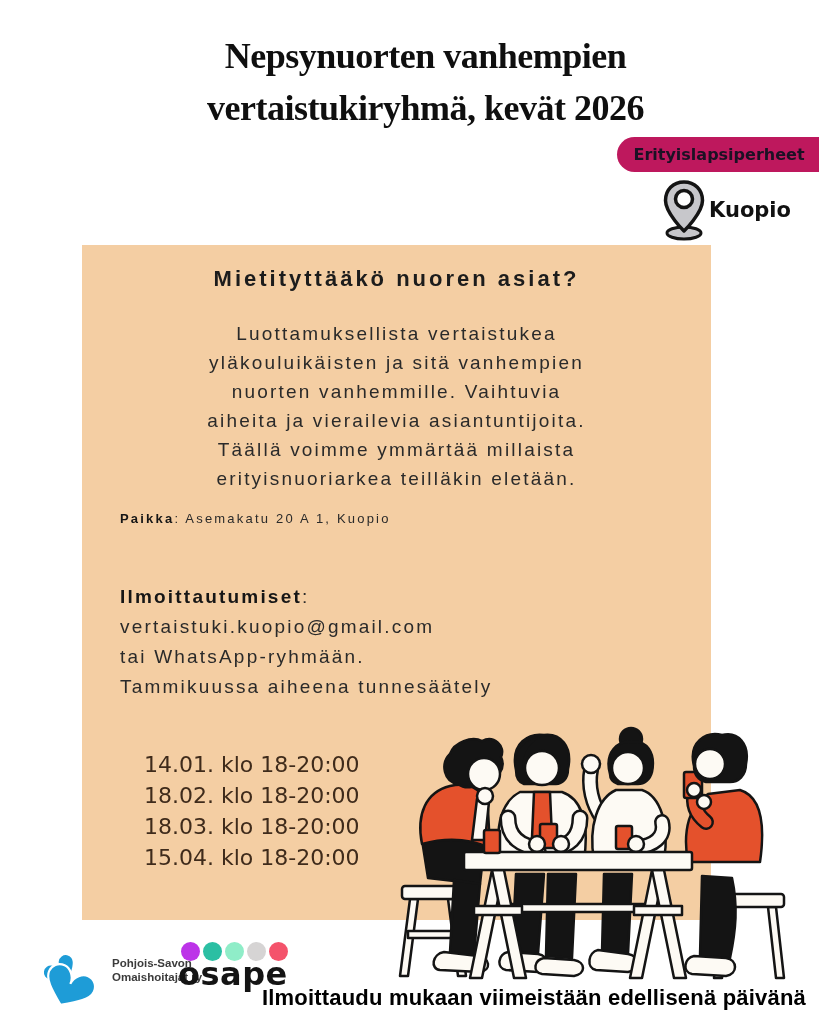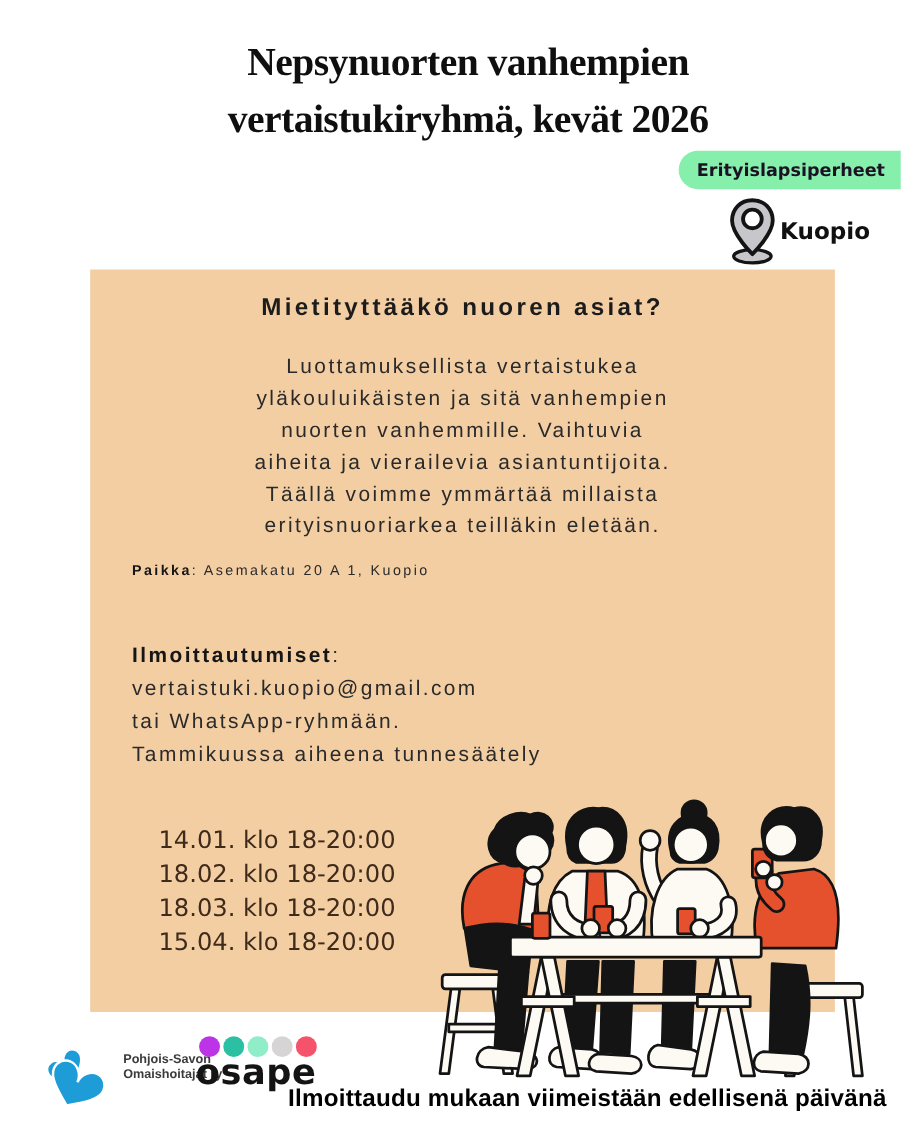--- a/index.html
+++ b/index.html
@@ -10,39 +10,38 @@
   
   .title{
     position:absolute;top:14px;left:0;width:100%;margin:16px;
     text-align:center;font-family:Liberation Serif, serif;
     font-weight:bold;font-size:36px;line-height:52px;
     letter-spacing:-0.5px;color:#0f0f0f;
   }
   
   .badge{
     position:absolute;top:137px;right:0;height:35px;min-width:202px;
-    background:#86efac;border-radius:18px 0 0 18px;
+    background:#be185d;border-radius:18px 0 0 18px;
     display:flex;align-items:center;justify-content:center;
     font-family:"DejaVu Sans",sans-serif;font-weight:bold;font-size:16px;
     color:#1b1124;padding:0 14px 0 16px;box-sizing:border-box;
   }
   
   .location{
     position:absolute;top:179px;right:28px;
     display:flex;align-items:center;gap:0;
   }
   .location .loc-text{
     font-family:"DejaVu Sans",sans-serif;font-weight:bold;
     font-size:21px;color:#111;
   }
   
   .card{
     position:absolute;left:82px;top:245px;width:629px;height:675px;
     background:#F4CEA3;
-    padding-left:48px;
   }
   .card-heading{
     position:absolute;top:21px;left:0;width:100%;text-align:center;
     font-size:22px;font-weight:bold;letter-spacing:3px;color:#1c1c1c;
   }
   .card-body{
     position:absolute;top:74px;left:0;width:100%;text-align:center;
     font-size:19px;line-height:29px;letter-spacing:2.2px;color:#2a2a2a;
   }
   .place-line{

